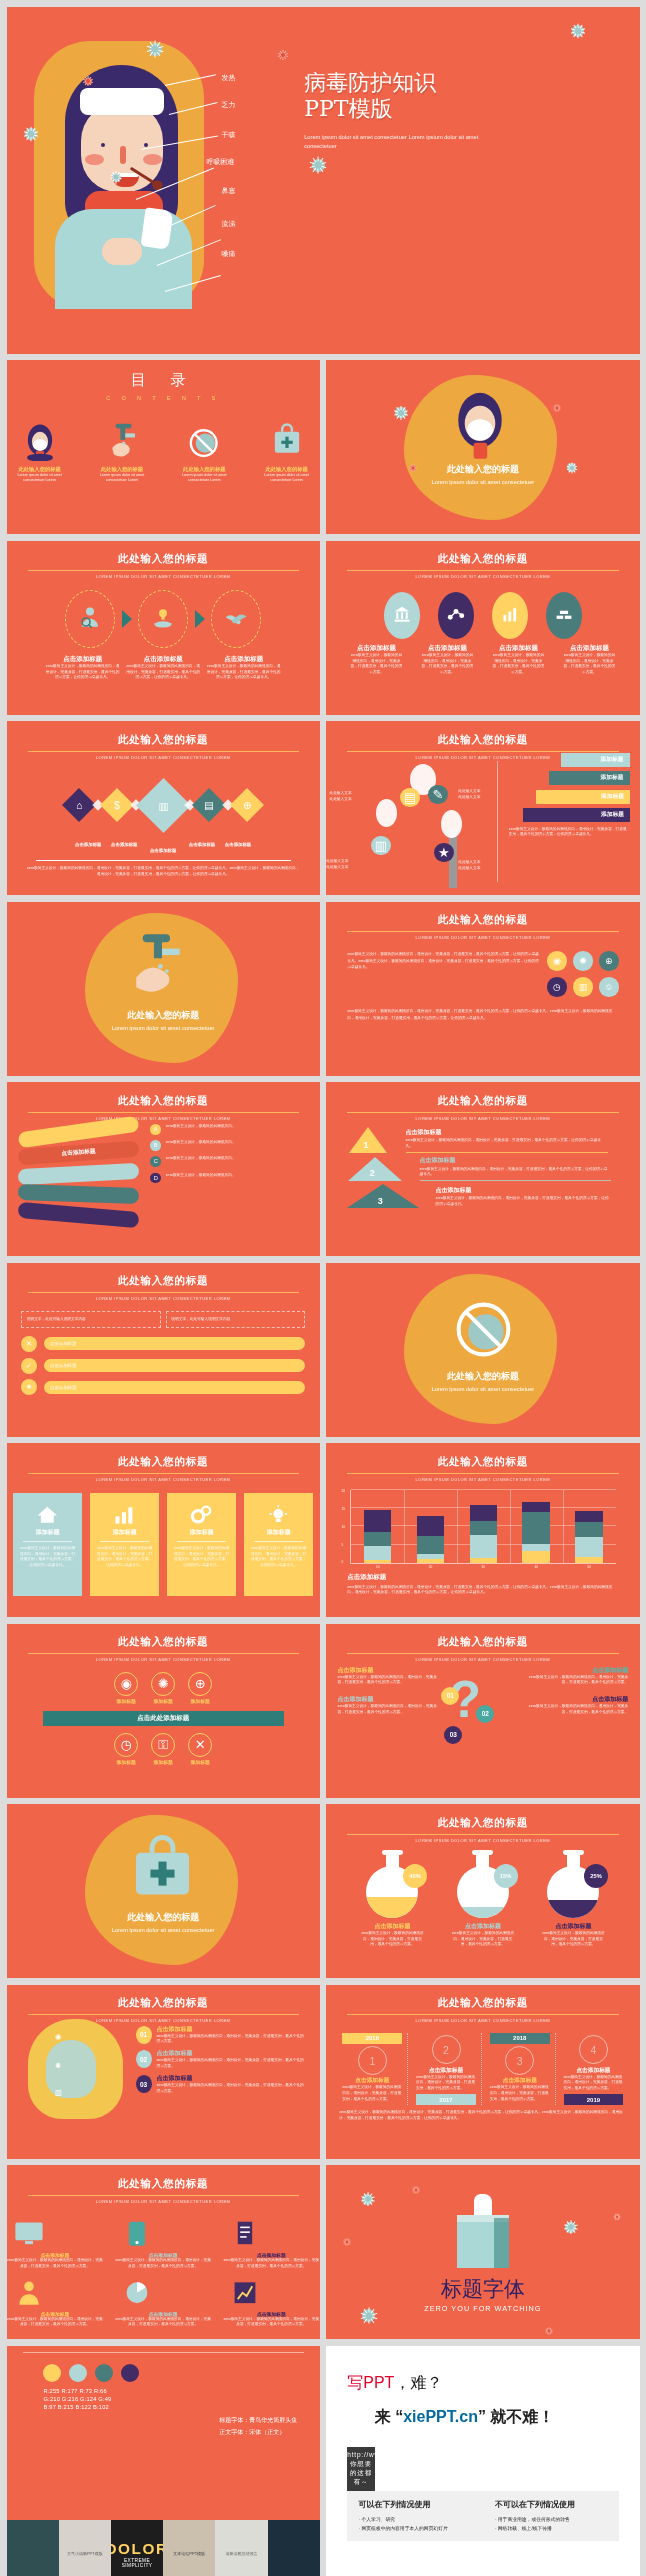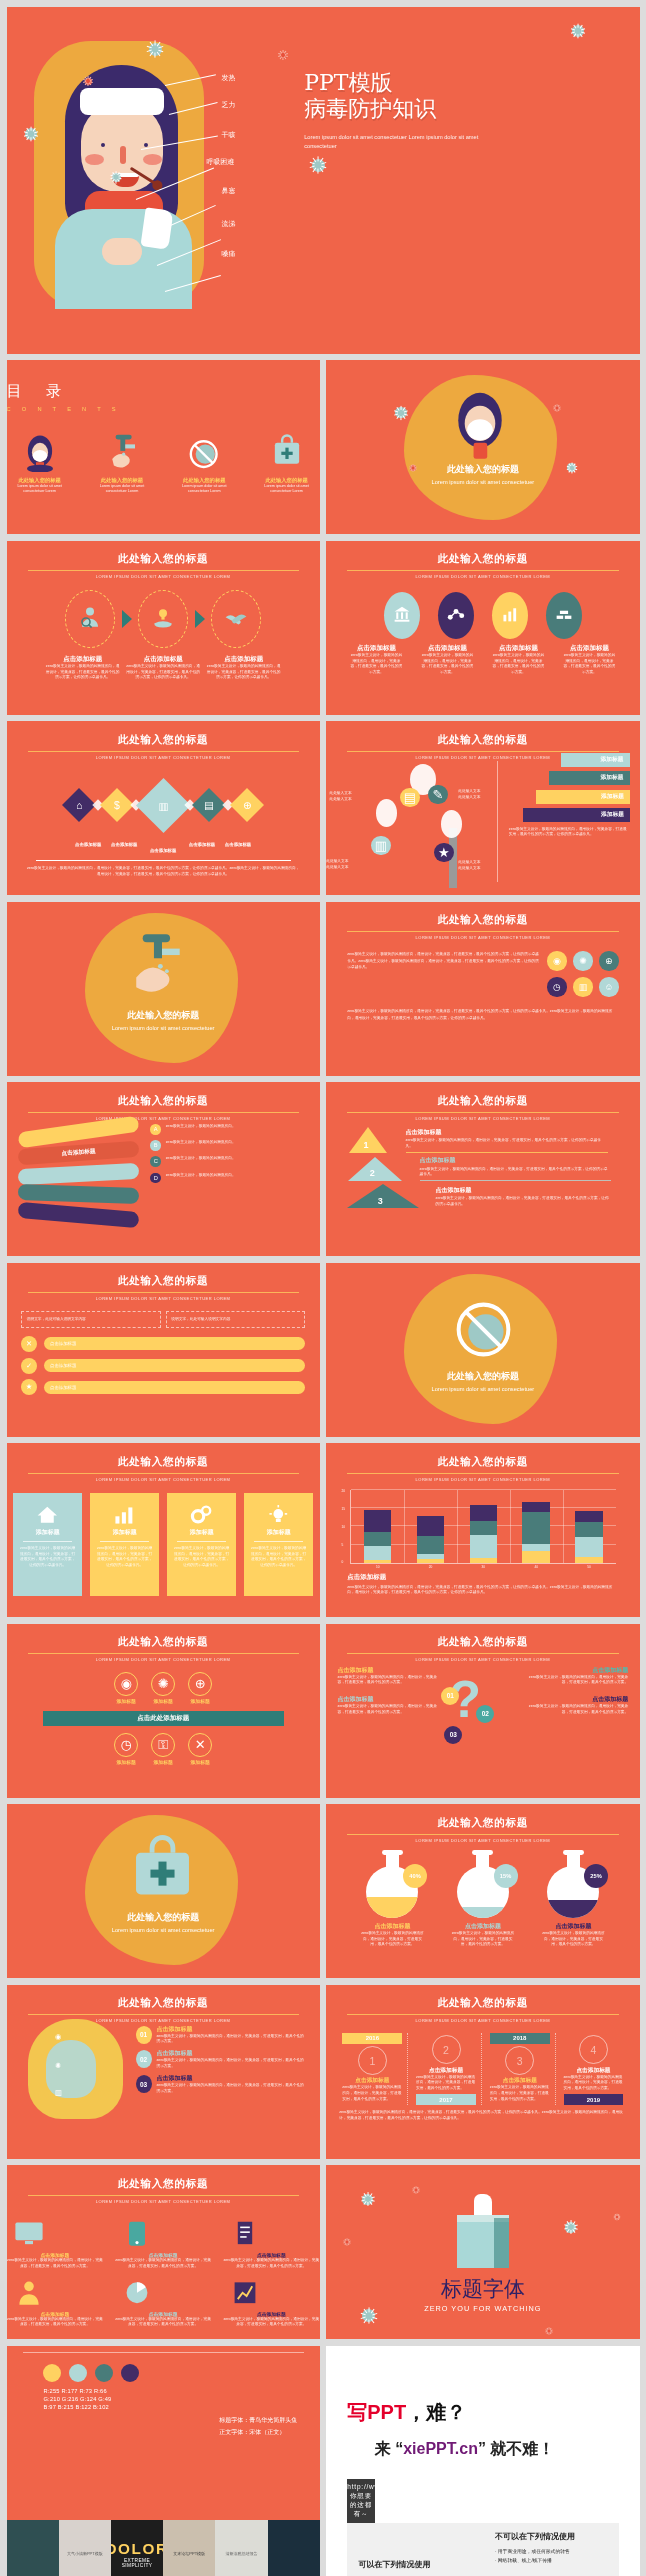--- a/index.html
+++ b/index.html
@@ -78,21 +78,21 @@
   .hero-right .lorem { margin-top: 9.7px; font-size: 5.7px; line-height: 1.65; color: rgba(255,255,255,.92); max-width: 202px;}
 
   
   .virus { position: absolute; border-radius: 50%; }
   .virus.teal { background: #9ec9c6; box-shadow: 0 0 0 1.6px rgba(255,255,255,.0); }
   .virus.red  { background: #e8503a; }
   .virus .spk { position:absolute; left:50%; top:50%; width:1.1px; background:#fff; transform-origin: center top;}
   .virus.red .spk { background:#f9b4a5; }
 
   
-  .toc-head { text-align:left; padding-top: 21px; }
+  .toc-head { text-align:center; padding-top: 10px; }
   .toc-head .zh { font-size: 15.3px; letter-spacing: 9.7px; font-family:"DejaVu Serif","Liberation Serif",serif; }
   .toc-head .en { font-size: 5.7px; letter-spacing: 4.8px; color:#ffd261; margin-top: 4px; }
   .toc-grid { display:flex; justify-content:center; gap: 16px; margin-top: 18px; }
   .toc-item { width: 73px; text-align:center; }
   .toc-ico { height: 42px; display:flex; align-items:flex-end; justify-content:center; }
   .toc-item .h3 { font-size: 5.3px; margin-top: 4.8px; }
 
   
   .blob { background:#eda93f; border-radius: 46% 54% 42% 58% / 52% 44% 56% 48%; }
 
@@ -189,24 +189,24 @@
   .swatches{display:flex;gap:8px;margin:11.3px 0 0 36px;}
   .swatch{width:18px;height:18px;border-radius:50%;}
   .rgb{margin:4.8px 0 0 37px;font-size:5.7px;line-height:1.45;letter-spacing:0.2px;}
   .fonts{position:absolute;right:22.6px;top:68px;font-size:6px;line-height:2;text-align:left;}
 
   .thumbs{display:grid;grid-template-columns:repeat(6,1fr);grid-template-rows:1fr 1fr;width:100%;height:137px;}
   .th{position:relative;overflow:hidden;display:flex;align-items:center;justify-content:center;font-size:4px;color:#fff;text-align:center;}
 
   
   .promo{background:#fff;height:311px;padding:27.5px 21px;color:#222;}
-  .promo .l1{font-size:20px;font-weight:bold;color:#111;margin-top:26px;}
+  .promo .l1{font-size:16px;font-weight:normal;color:#111;}
   .promo .l1 .red{color:#e4002b;}
   .promo .l2{font-size:16px;font-weight:bold;margin:13px 0 0 27.5px;}
-  .promo .l2 .grn{color:#701a75;}
+  .promo .l2 .grn{color:#0369a1;}
   .promo .bar{background:#3a3a3a;color:#fff;font-size:6.5px;letter-spacing:0.8px;text-align:center;padding:4px 0;margin-top:19.4px;}
   .promo .tbl{display:flex;background:#f0f0f0;padding:8px 11.3px;gap:24px;}
   .promo .tbl h4{font-size:8px;margin-bottom:4.8px;}
   .promo .tbl li{font-size:4.8px;list-style:none;line-height:1.9;}
   .promo .tbl li:before{content:"· ";}
 </style>
 </head>
 <body>
 
 <div id="sheet">
@@ -241,22 +241,22 @@
       <div class="cline" style="left:129px;top:192px;width:84px;transform:rotate(-22deg);"></div>
       <div class="callout" style="left:200px;top:150px;">呼吸困难</div>
       <div class="cline" style="left:141px;top:228px;width:74px;transform:rotate(-24deg);"></div>
       <div class="callout" style="left:215px;top:179px;">鼻塞</div>
       <div class="cline" style="left:150px;top:258px;width:69px;transform:rotate(-22deg);"></div>
       <div class="callout" style="left:215px;top:212px;">流涕</div>
       <div class="cline" style="left:158px;top:284px;width:58px;transform:rotate(-16deg);"></div>
       <div class="callout" style="left:215px;top:242px;">嗓痛</div>
 
       <div class="hero-right">
+        <div class="big">病毒防护知识</div>
         <div class="big">PPT模版</div>
-        <div class="big">病毒防护知识</div>
         <div class="lorem">Lorem ipsum dolor sit amet consectetuer Lorem ipsium dolor sit amet consectetuer</div>
       </div>
 
       <div class="virus teal" style="left:142px;top:36px;width:13px;height:13px;">
           <span class="spk" style="height: 4.5px; transform: translate(-50%, 0px) rotate(0deg) translateY(3.6px);"></span>
           <span class="spk" style="height: 4.5px; transform: translate(-50%, 0px) rotate(36deg) translateY(3.6px);"></span>
           <span class="spk" style="height: 4.5px; transform: translate(-50%, 0px) rotate(72deg) translateY(3.6px);"></span>
           <span class="spk" style="height: 4.5px; transform: translate(-50%, 0px) rotate(108deg) translateY(3.6px);"></span>
           <span class="spk" style="height: 4.5px; transform: translate(-50%, 0px) rotate(144deg) translateY(3.6px);"></span>
           <span class="spk" style="height: 4.5px; transform: translate(-50%, 0px) rotate(180deg) translateY(3.6px);"></span>
@@ -1382,21 +1382,21 @@
     <div style="flex:1;">
       <div class="promo">
         <div class="l1">
           <span class="red">写PPT</span><span>，难？</span>
         </div>
         <div class="l2">
           <span>来 “</span><span class="grn">xiePPT.cn</span><span>” 就不难！</span>
         </div>
         <div class="bar">http://www.xiePPT.cn，你想要的这都有～</div>
         <div class="tbl">
-          <div style="flex:1;margin-top:28px;">
+          <div style="flex:1;">
             <h4>可以在下列情况使用</h4>
             <ul>
               <li>个人学习、研究</li>
               <li>网页模板中的内容用于本人的网页幻灯片</li>
             </ul>
           </div>
           <div style="flex:1;">
             <h4>不可以在下列情况使用</h4>
             <ul>
               <li>用于商业用途，或任何形式的转售</li>

